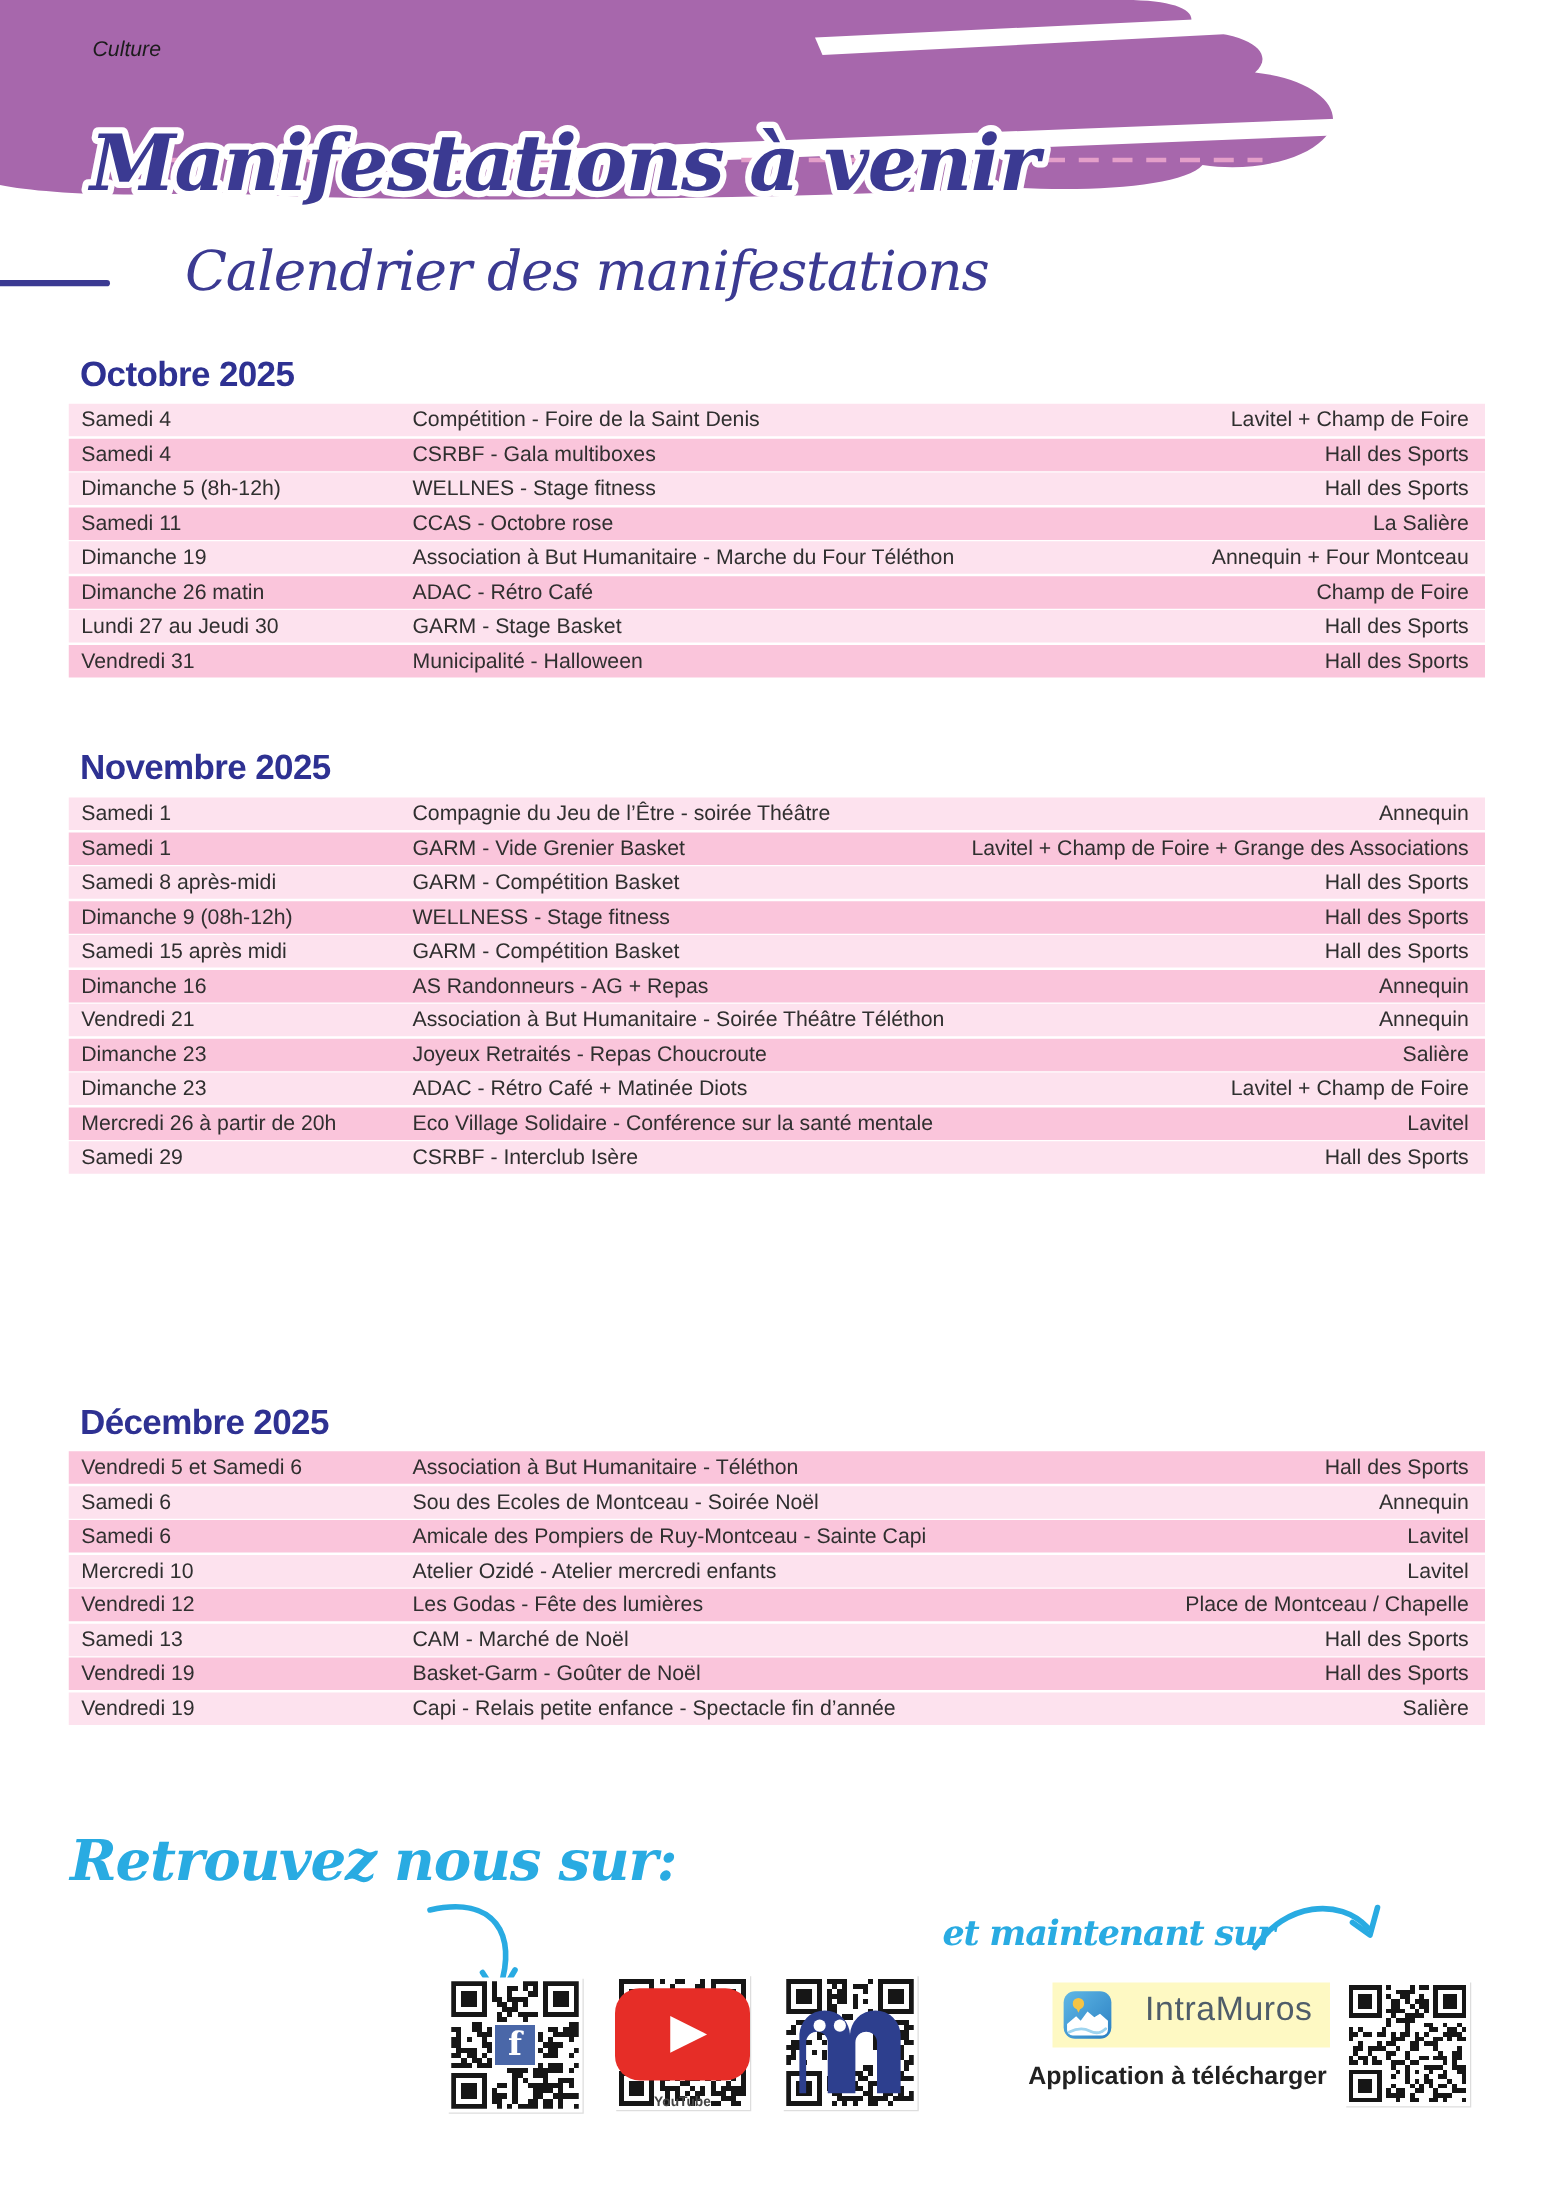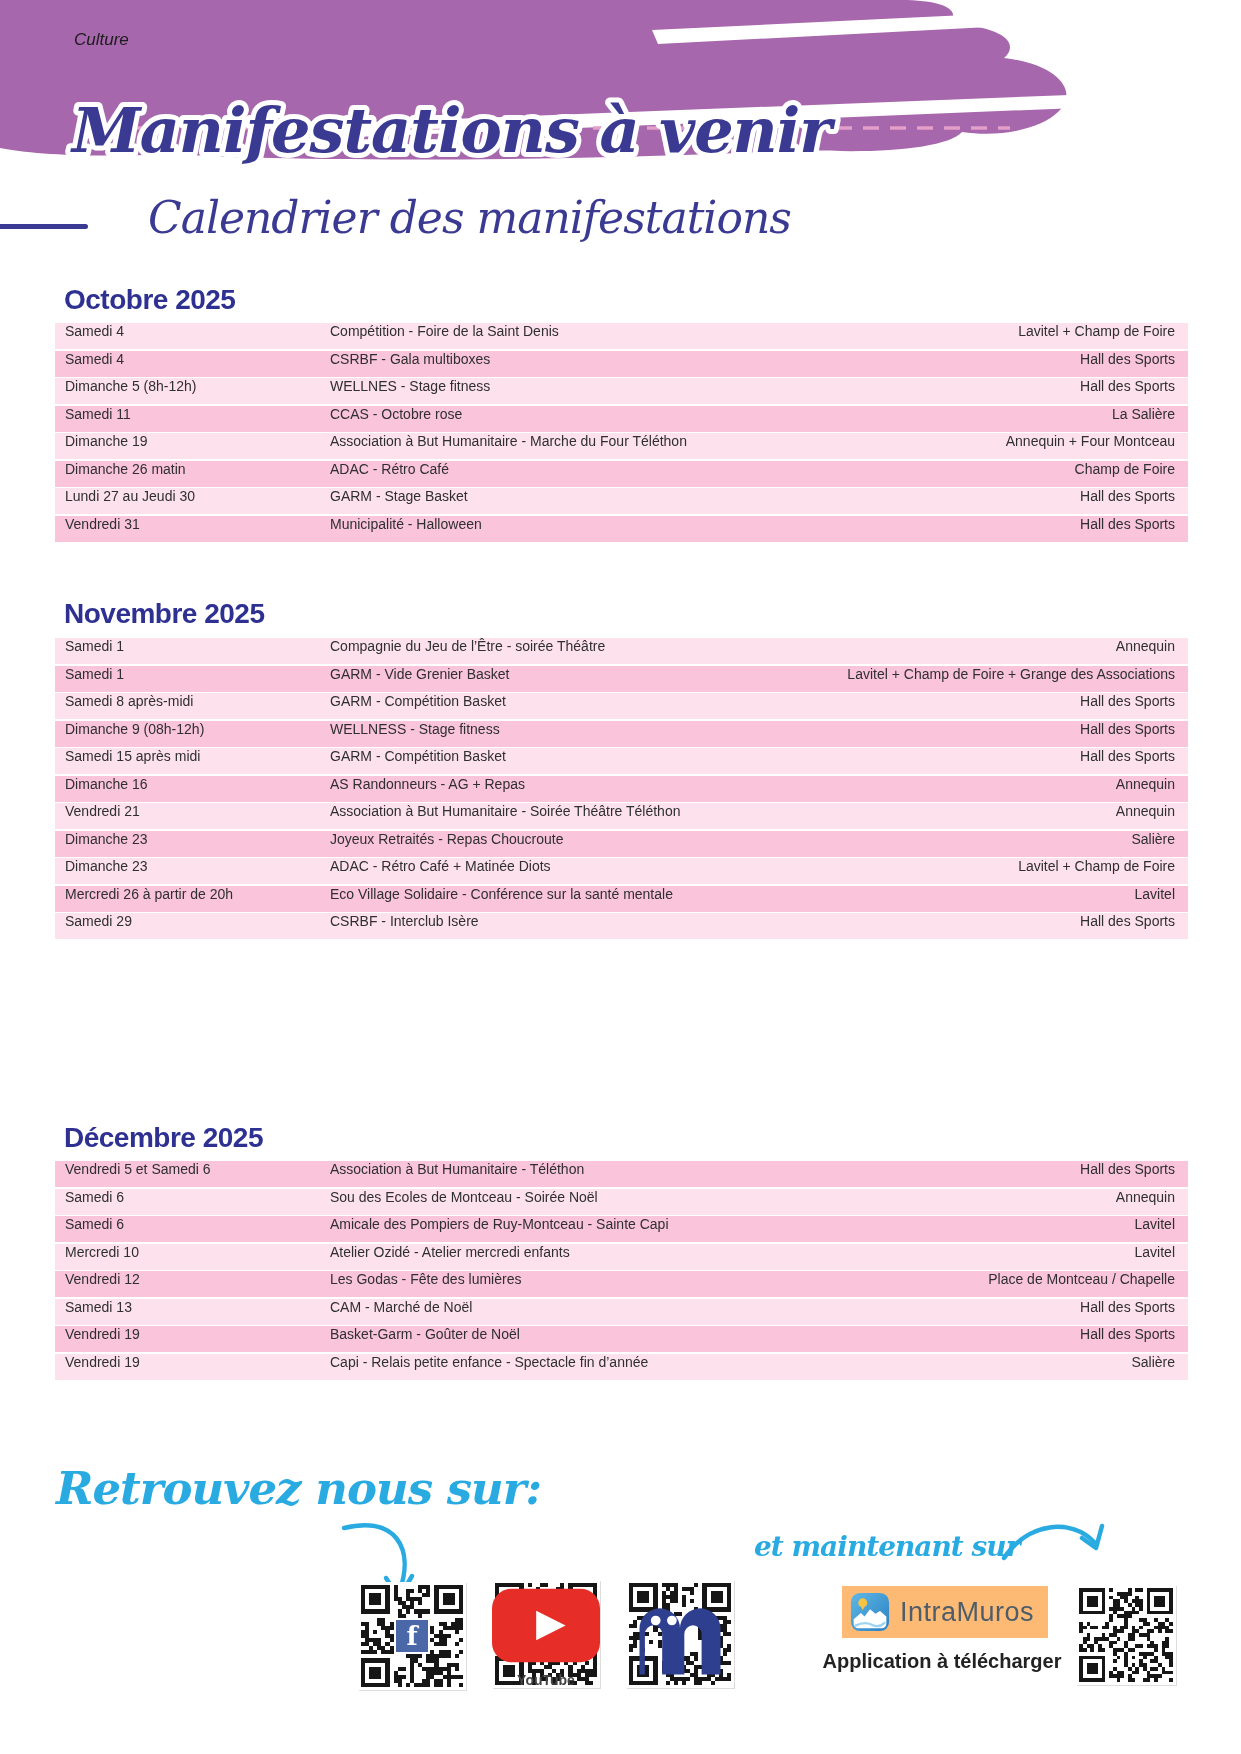--- a/index.html
+++ b/index.html
@@ -22,44 +22,44 @@
     font-family:"DejaVu Serif",serif;font-style:italic;font-weight:normal;
     font-size:44px;color:var(--title-indigo);letter-spacing:-1px;
   }
   .subtitle-dash{position:absolute;top:224px;left:0;width:88px;height:5px;background:var(--title-indigo);border-radius:0 3px 3px 0;}
   
   .month-heading{
     position:absolute;left:64px;font-size:28px;font-weight:bold;
     color:var(--heading-blue);letter-spacing:-0.5px;
   }
   .table{position:absolute;left:55px;width:1133px;}
-  .row{display:flex;height:26px;margin-bottom:1.5px;font-size:14px;color:#2f2f2f;}
+  .row{display:flex;height:26px;margin-bottom:1.5px;align-items:center;font-size:17px;color:#2f2f2f;}
   .row.light{background:var(--row-light);}
   .row.dark{background:var(--row-dark);}
   .cell.date{width:265px;padding-left:10px;flex:none;}
   .cell.event{flex:1;}
   .cell.location{text-align:right;padding-right:13px;white-space:nowrap;}
   
   .script-cyan{
     font-family:"DejaVu Serif",serif;font-style:italic;font-weight:bold;
     color:var(--script-cyan);letter-spacing:-1px;
   }
   .findus{position:absolute;top:1462px;left:56px;font-size:45px;}
   .andnow{position:absolute;top:1530px;left:754px;font-size:28px;}
   .qr{position:absolute;width:108px;height:108px;background:#fff;padding:3px;box-sizing:border-box;box-shadow:1px 1px 0 #ddd;}
   .qr svg{width:100%;height:100%;display:block;}
   .qricon{position:absolute;inset:0;display:flex;flex-direction:column;align-items:center;justify-content:center;}
   .fb{width:32px;height:32px;background:var(--facebook-blue);color:#fff;display:flex;align-items:center;justify-content:center;
       font-family:"DejaVu Serif",serif;font-weight:bold;font-size:26px;line-height:1;}
   .yt{width:44px;height:30px;}
-  .ytlabel{font-size:14px;font-weight:bold;color:#444;margin-top:1px;}
+  .ytlabel{font-size:11px;font-weight:bold;color:#444;margin-top:1px;}
   .mm{width:38px;height:34px;}
   .badge{
     position:absolute;top:1586px;left:842px;height:52px;min-width:198px;box-sizing:border-box;
-    background:#fdba74;display:flex;align-items:center;gap:10px;padding:6px 14px 6px 8px;
+    background:#fef9c3;display:flex;gap:26px;padding:6px 14px 6px 8px;
   }
   .im-icon{width:40px;height:40px;flex:none;}
   .im-text{font-size:27px;color:#4f5d69;letter-spacing:0.5px;}
   .caption{
     position:absolute;top:1650px;left:812px;width:260px;text-align:center;
     font-weight:bold;font-size:20px;color:#222;
   }
   .arrow{position:absolute;}
 </style>
 </head>

